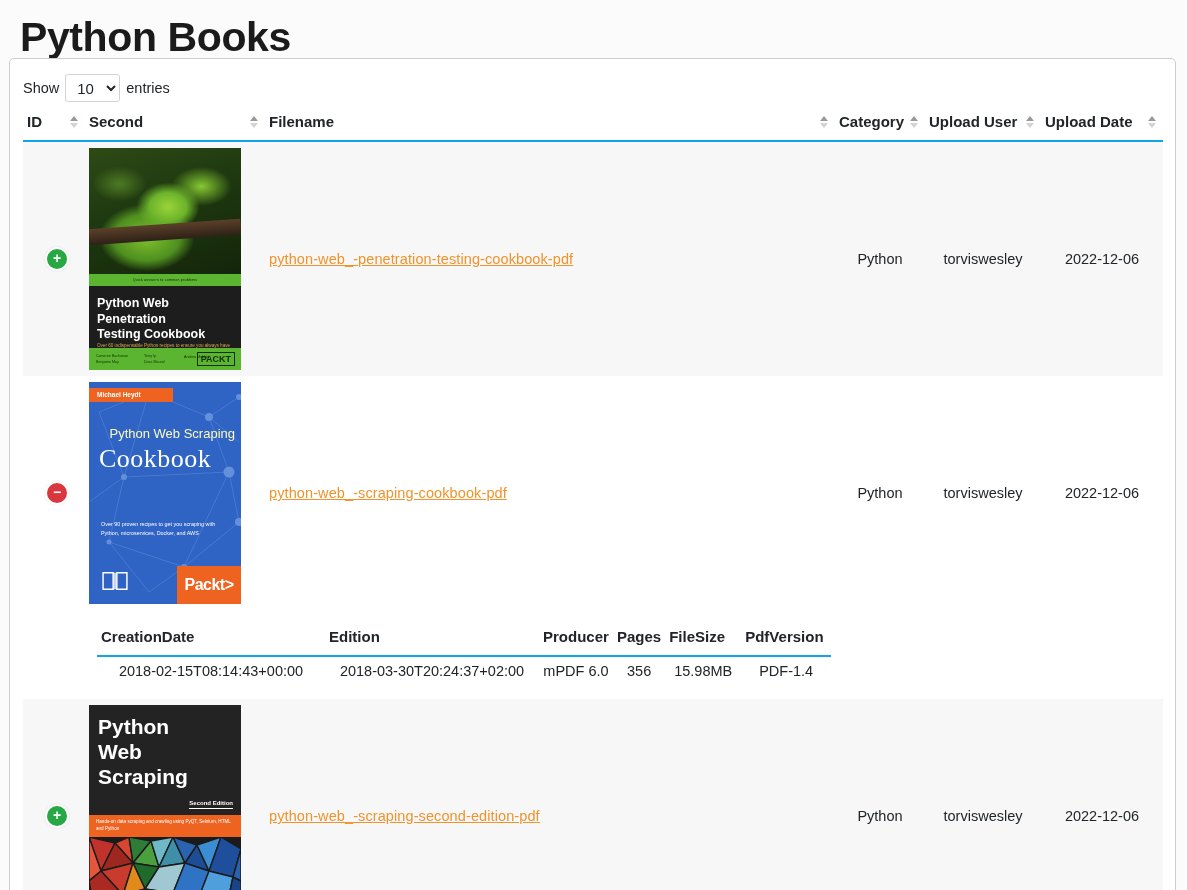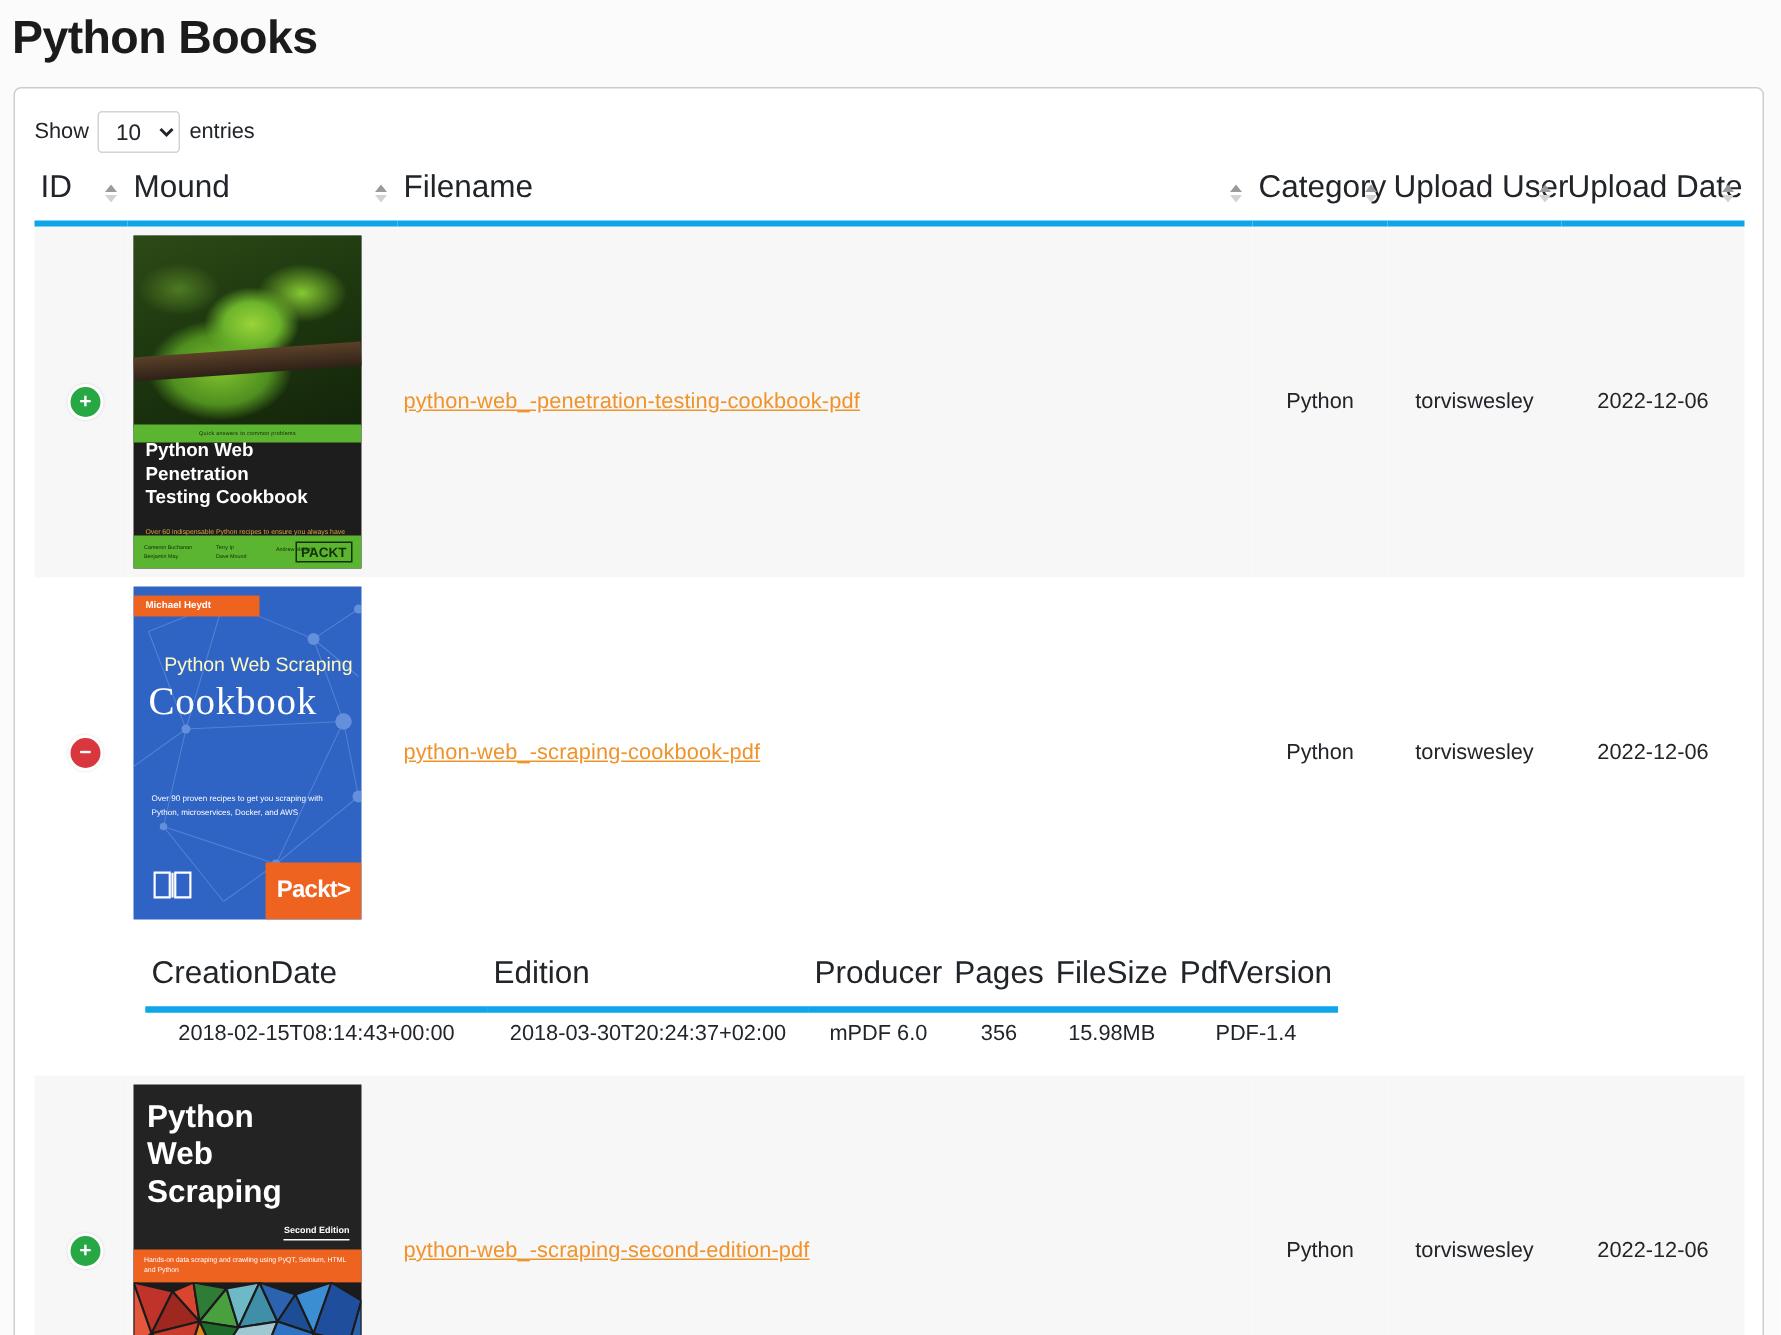--- a/index.html
+++ b/index.html
@@ -5,24 +5,24 @@
   * { box-sizing: border-box; }
   html, body {
     margin: 0; padding: 0;
     width: 1187px; height: 890px;
     background: #fbfbfb;
     font-family: "Liberation Sans", sans-serif;
     color: #212529;
     overflow: hidden;
   }
   .page-title {
-    font-size: 31px;
+    font-size: 41px;
     font-weight: bold;
     letter-spacing: -0.4px;
-    margin: 0;
+    margin: 12px;
     padding: 3px 0 0 8px;
     color: #1b1b1b;
     height: 48px;
     line-height: 44px;
   }
   .card {
     position: absolute;
     left: 9px; top: 58px;
     width: 1167px; height: 850px;
     border: 1px solid #c9ced3;
@@ -60,25 +60,25 @@
     border-radius: 3px;
     background: #fff;
     font-family: "Liberation Sans", sans-serif;
     font-size: 14px;
     padding: 2px 6px;
     outline: none;
   }
 
   table.dt { width: 100%; border-collapse: collapse; table-layout: fixed; }
   table.dt thead th {
-    font-size: 21px;
-    font-weight: normal;
+    font-size: 15px;
+    font-weight: bold;
     text-align: left;
     padding: 8px 4px 10px 4px;
-    border-bottom: 4px solid #0ea5e9;
+    border-bottom: 2px solid #0ea5e9;
     position: relative;
     color: #212529;
     vertical-align: bottom;
     white-space: nowrap;
   }
   th .sorter {
     display: inline-block;
     width: 9px;
     position: absolute;
     right: 6px;
@@ -153,21 +153,21 @@
     background: linear-gradient(180deg,#5b4029,#2e2117);
     transform: rotate(-4deg);
   }
   .c1 .greenbar {
     position:absolute; left:0; top:126px; width:100%; height:12px;
     background:#5cb531;
     font-size:3.6px; color:#14240a; text-align:center; line-height:12px;
     letter-spacing:0.2px;
   }
   .c1 .t1 {
-    position:absolute; left:8px; top:136px; right:8px;
+    position:absolute; left:8px; top:148px; right:8px;
     color:#fff; font-size:12.5px; font-weight:bold; line-height:1.25;
   }
   .c1 .sub1 {
     position:absolute; left:8px; top:195px; right:10px;
     color:#d9a441; font-size:4.6px; line-height:1.5;
   }
   .c1 .foot1 {
     position:absolute; left:0; bottom:0; width:100%; height:22px;
     background:#5cb531;
   }
@@ -284,21 +284,21 @@
       <thead>
         <tr>
           <th>
             <span>ID</span>
             <span class="sorter">
                 <i class="up"></i>
                 <i class="dn"></i>
               </span>
           </th>
           <th>
-            <span>Mound</span>
+            <span>Second</span>
             <span class="sorter">
                 <i class="up"></i>
                 <i class="dn"></i>
               </span>
           </th>
           <th>
             <span>Filename</span>
             <span class="sorter">
                 <i class="up"></i>
                 <i class="dn"></i>

